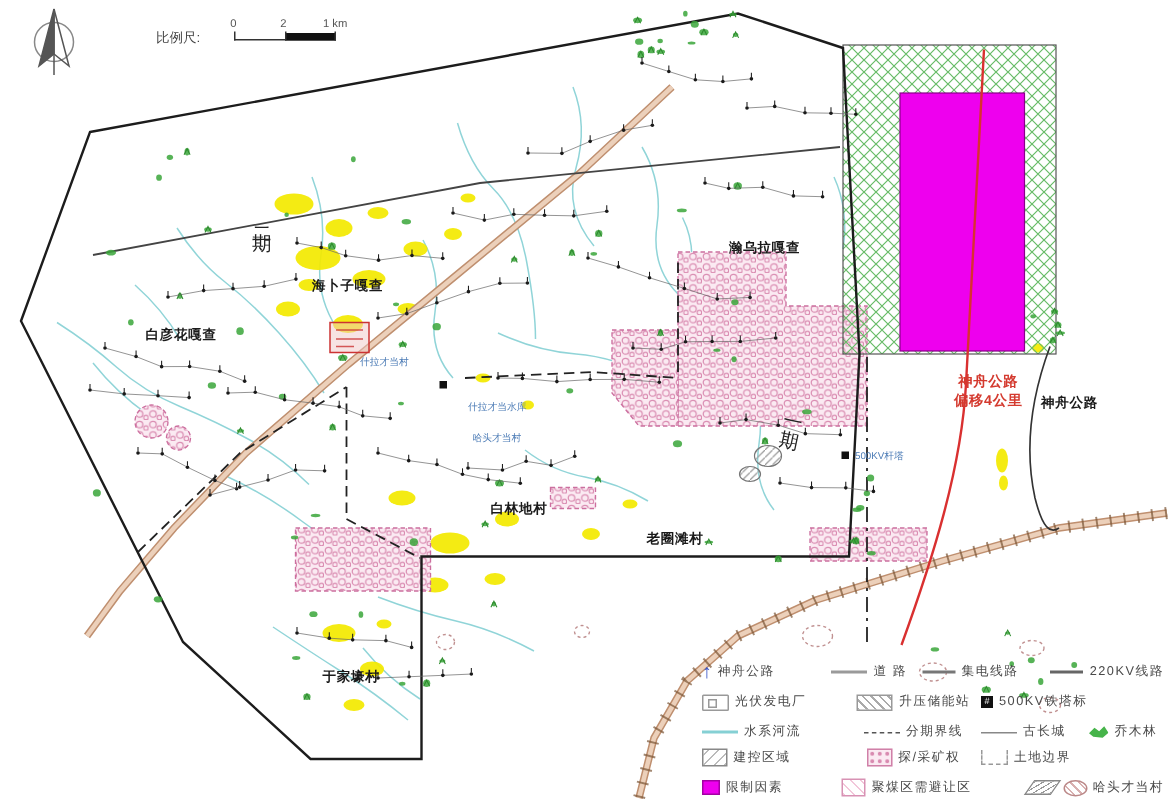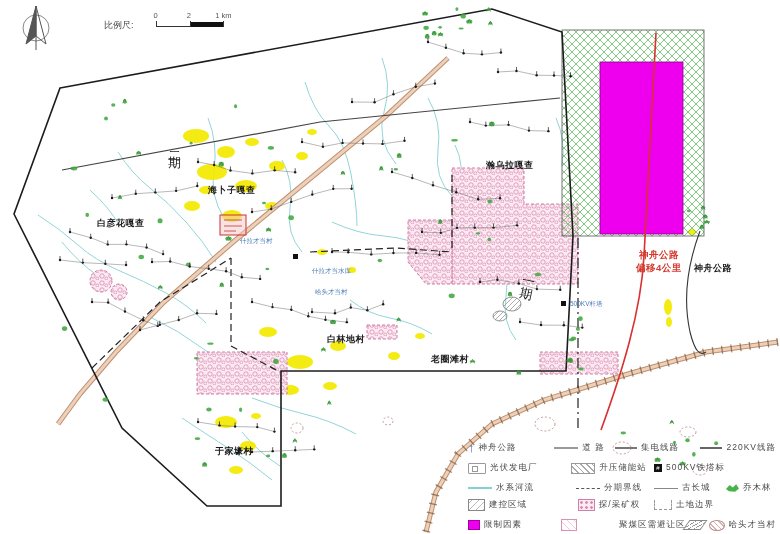--- a/index.html
+++ b/index.html
@@ -23,21 +23,21 @@
   .sb-tick{position:absolute;bottom:3px;width:1px;height:6px;background:#333;}
   .sb-t0{left:0;} .sb-t1{left:50%;} .sb-t2{right:0;}
   .sb-num{position:absolute;top:-1px;font-size:7.5px;color:#555;}
   .sb-n0{left:-2px;} .sb-n1{left:46%;} .sb-n2{right:-8px;}
   
   #legend{position:absolute;left:468px;top:442px;width:308px;font-size:8.5px;color:#4a4a4a;}
   .lg-row{display:flex;align-items:center;margin-bottom:8px;}
   .lg-row.tight{margin-bottom:5px;}
   .lg-item{display:flex;align-items:center;white-space:nowrap;}
   .lg-item .lbl{margin-left:4px;letter-spacing:1px;}
-  .w1{width:96px;} .w2{width:90px;justify-content:center;} .w3{width:108px;} .w4{width:72px;} .w5{width:128px;justify-content:space-between;}
+  .w1{width:96px;} .w2{width:90px;justify-content:center;} .w3{width:108px;} .w4{width:72px;} .w5{width:128px;}
   .lgi-line{width:24px;border-top:2px solid #9a9a9a;}
   .lgi-line2{width:22px;border-top:2px solid #777;}
   .lgi-line3{width:22px;border-top:2px solid #666;}
   .lgi-cyan{width:24px;border-top:2px solid #85d0d4;}
   .lgi-dash{width:24px;border-top:1.5px dashed #555;}
   .lgi-wall{width:24px;border-top:1.5px solid #888;}
   .lgi-arrow{color:#3a55c8;font-size:13px;font-weight:700;line-height:10px;}
   .lgi-bsq{width:8px;height:8px;background:#111;color:#fff;font-size:6px;line-height:8px;
            text-align:center;}
   .lgi-magsq{width:10px;height:8px;background:#ee00ee;border:1px solid #a300a3;}

